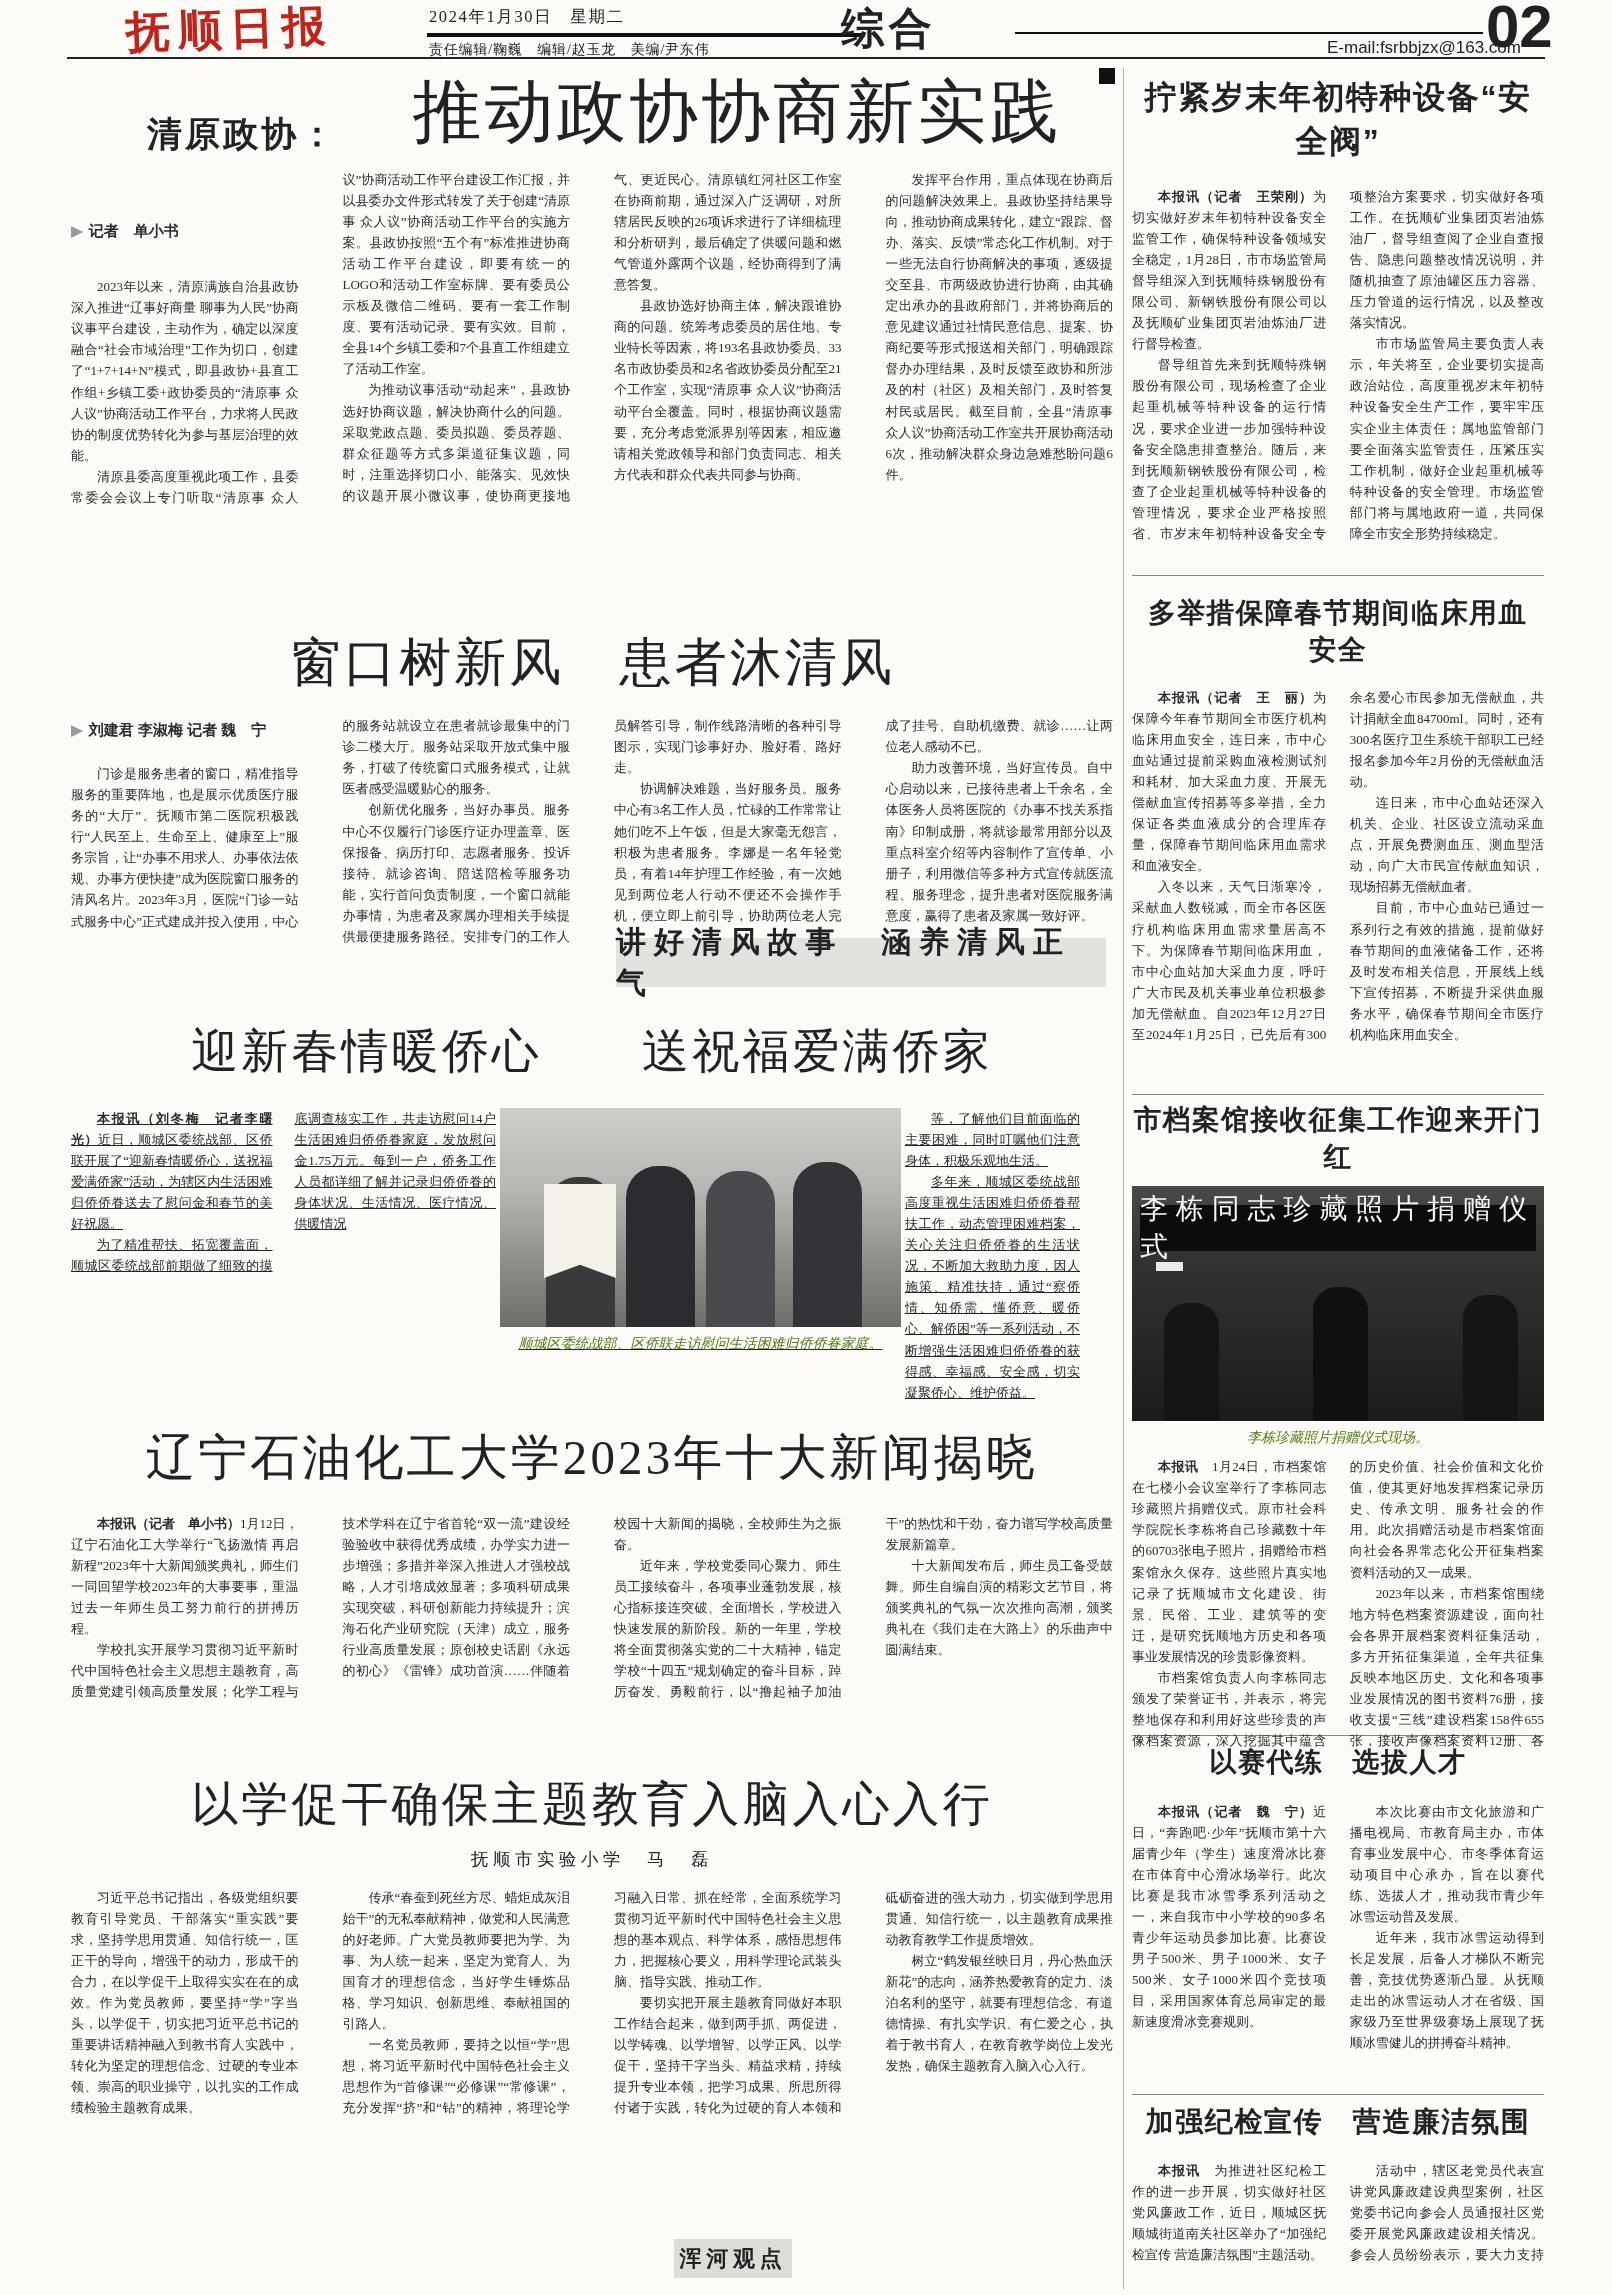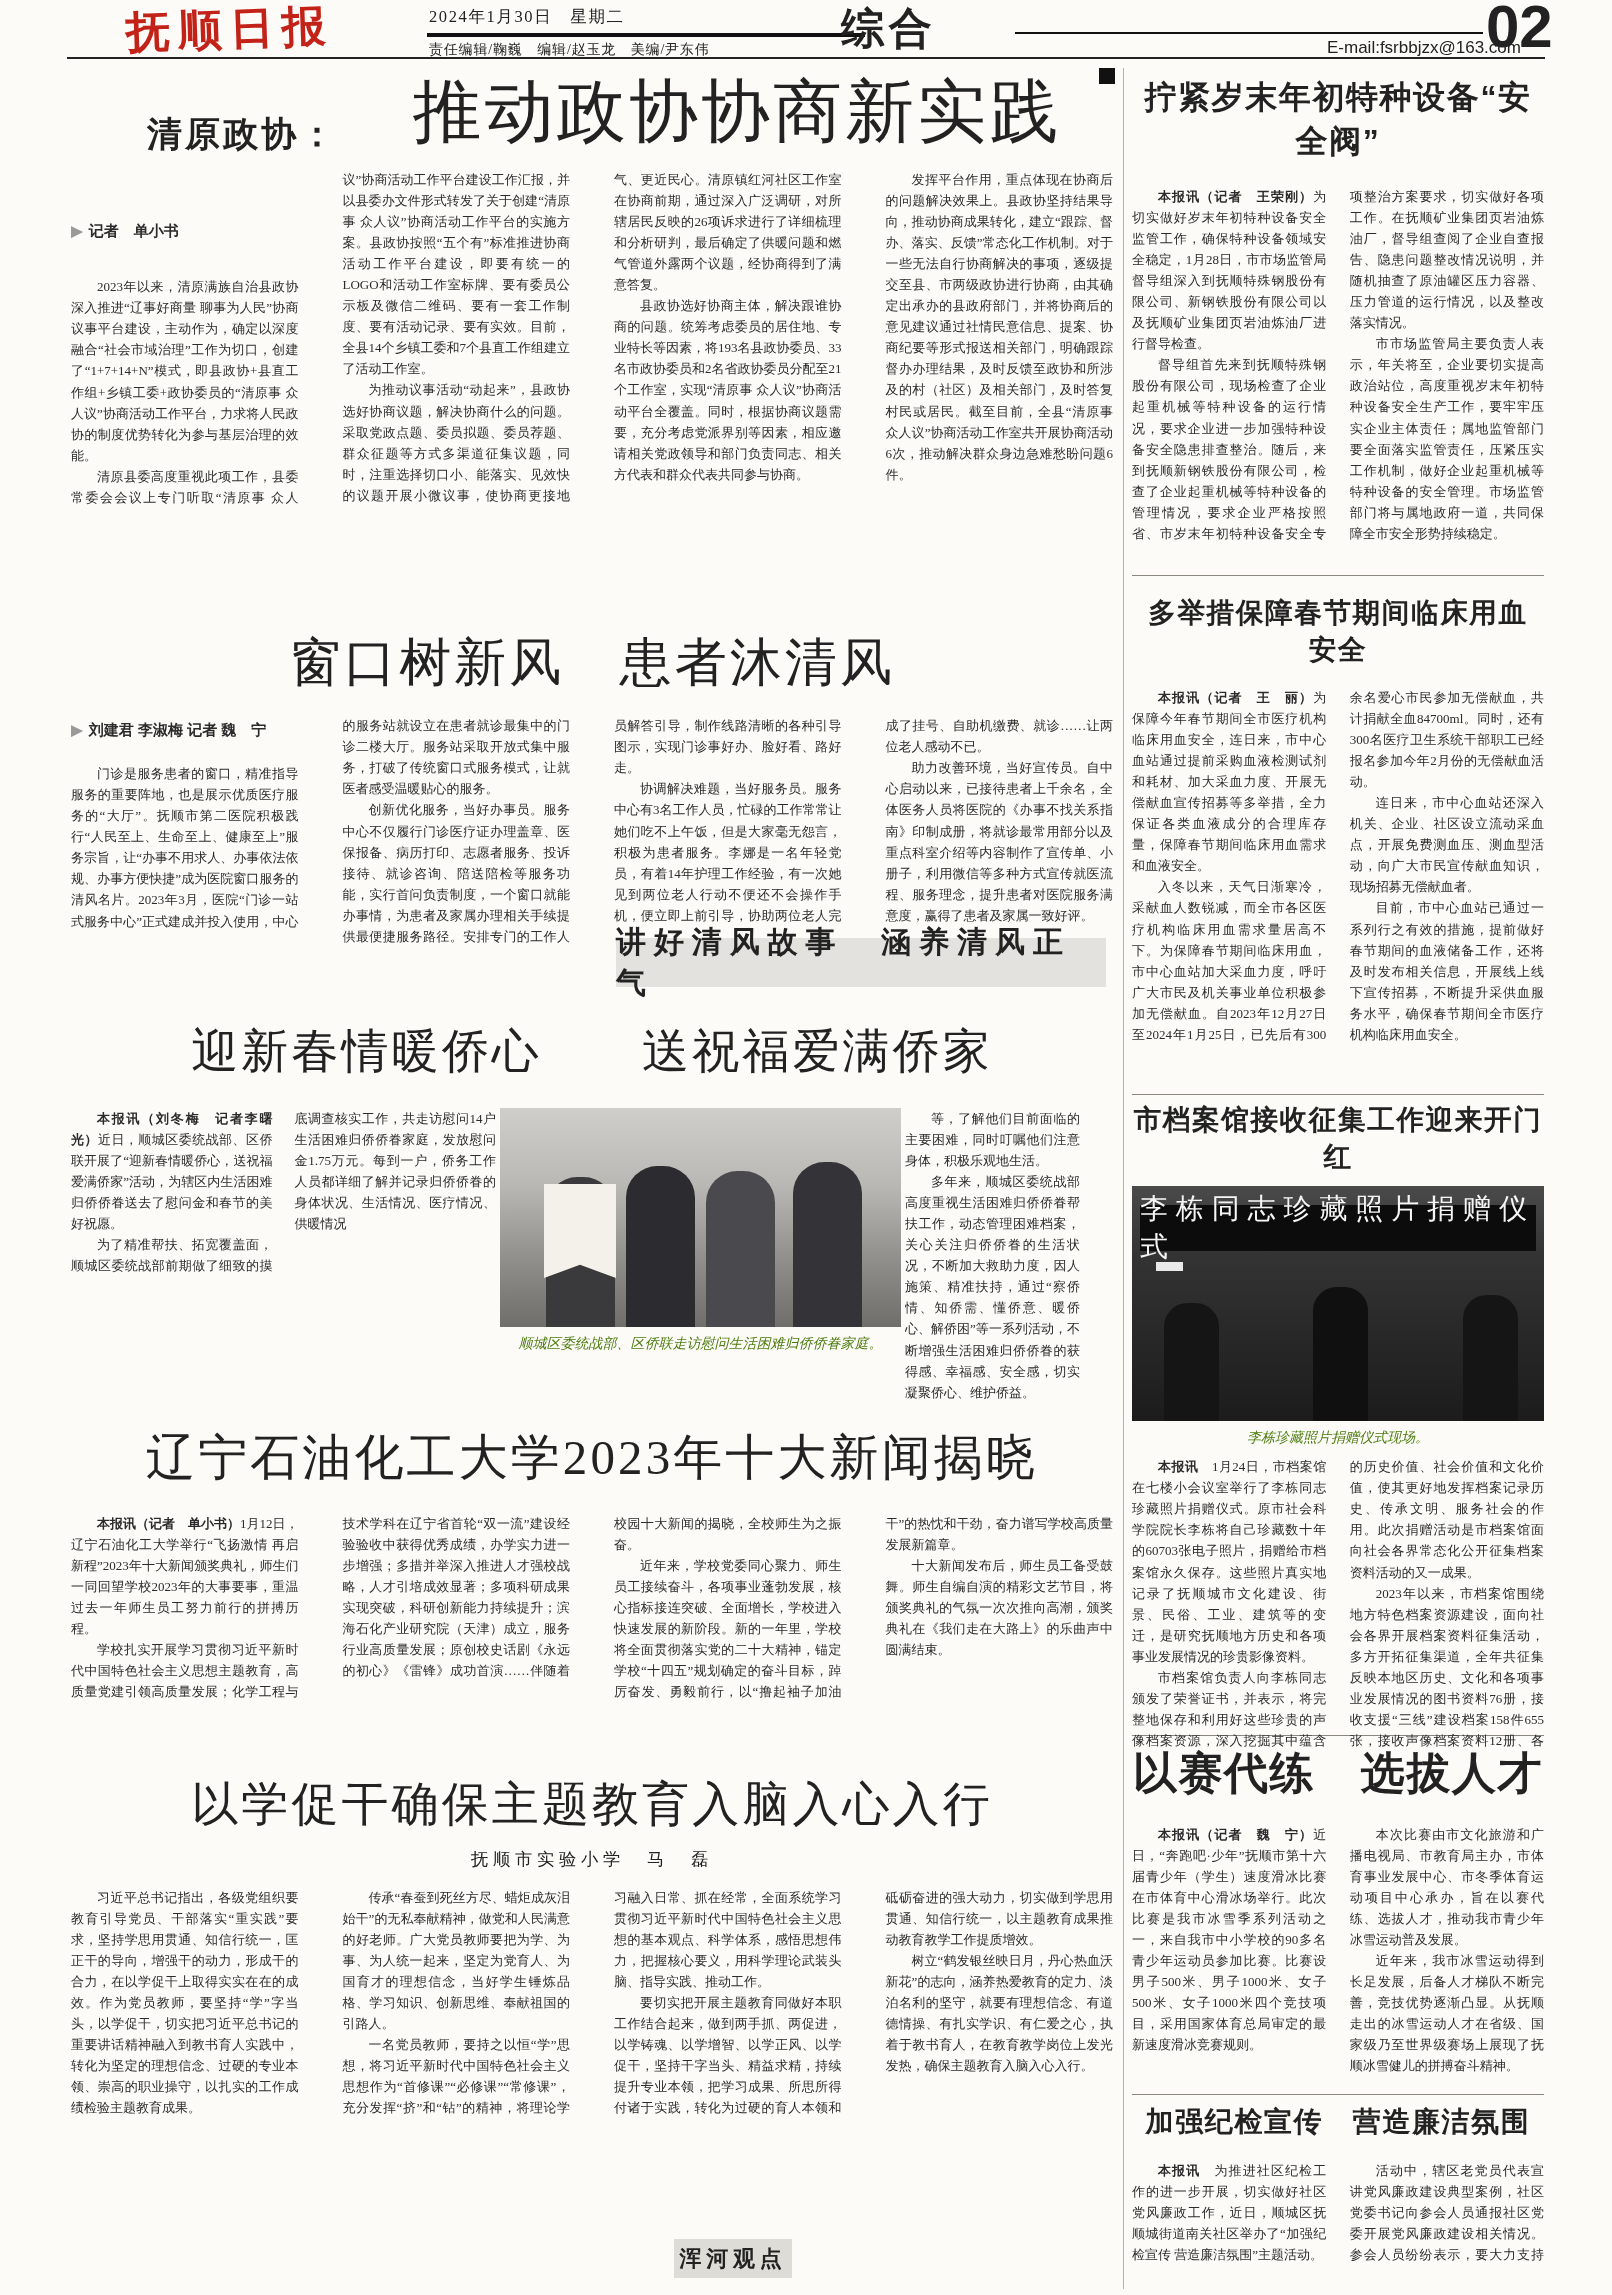--- a/index.html
+++ b/index.html
@@ -108,21 +108,21 @@
     <p class="para">门诊是服务患者的窗口，精准指导服务的重要阵地，也是展示优质医疗服务的“大厅”。抚顺市第二医院积极践行“人民至上、生命至上、健康至上”服务宗旨，让“办事不用求人、办事依法依规、办事方便快捷”成为医院窗口服务的清风名片。2023年3月，医院“门诊一站式服务中心”正式建成并投入使用，中心的服务站就设立在患者就诊最集中的门诊二楼大厅。服务站采取开放式集中服务，打破了传统窗口式服务模式，让就医者感受温暖贴心的服务。</p>
         <p class="para">创新优化服务，当好办事员。服务中心不仅履行门诊医疗证办理盖章、医保报备、病历打印、志愿者服务、投诉接待、就诊咨询、陪送陪检等服务功能，实行首问负责制度，一个窗口就能办事情，为患者及家属办理相关手续提供最便捷服务路径。安排专门的工作人员解答引导，制作线路清晰的各种引导图示，实现门诊事好办、脸好看、路好走。</p>
         <p class="para">协调解决难题，当好服务员。服务中心有3名工作人员，忙碌的工作常常让她们吃不上午饭，但是大家毫无怨言，积极为患者服务。李娜是一名年轻党员，有着14年护理工作经验，有一次她见到两位老人行动不便还不会操作手机，便立即上前引导，协助两位老人完成了挂号、自助机缴费、就诊……让两位老人感动不已。</p>
         <p class="para">助力改善环境，当好宣传员。自中心启动以来，已接待患者上千余名，全体医务人员将医院的《办事不找关系指南》印制成册，将就诊最常用部分以及重点科室介绍等内容制作了宣传单、小册子，利用微信等多种方式宣传就医流程、服务理念，提升患者对医院服务满意度，赢得了患者及家属一致好评。</p>
       </div>
     <div class="abs subhead-box" style="left:545px;top:310px;width:490px;height:49px;">讲好清风故事　涵养清风正气</div>
   </article>
 
   <article class="abs" style="left:71px;top:1020px;width:1042px;height:384px;">
     <h2 class="h-serif" style="font-size:47px;margin:0;">迎新春情暖侨心　　送祝福爱满侨家</h2>
-    <div style="display:flex;gap:4px;margin-top:25px;">
+    <div style="display:flex;gap:4px;margin-top:25px;text-decoration:underline;">
       <div class="cols" style="width:425px;height:291px;column-count:2;column-gap:22px;">
         <p class="para"><b class="lead">本报讯（刘冬梅　记者李曙光）</b><span>近日，顺城区委统战部、区侨联开展了“迎新春情暖侨心，送祝福爱满侨家”活动，为辖区内生活困难归侨侨眷送去了慰问金和春节的美好祝愿。</span></p>
       <p class="para">为了精准帮扶、拓宽覆盖面，顺城区委统战部前期做了细致的摸底调查核实工作，共走访慰问14户生活困难归侨侨眷家庭，发放慰问金1.75万元。每到一户，侨务工作人员都详细了解并记录归侨侨眷的身体状况、生活情况、医疗情况、供暖情况</p>
         </div>
       <figure style="width:401px;margin:0;">
         <div class="photo-qiao">
           <div class="p1"></div>
           <div class="p2"></div>
           <div class="p3"></div>
           <div class="p4"></div>
@@ -192,21 +192,21 @@
       <figcaption class="caption" style="margin-top:7.9px;">李栋珍藏照片捐赠仪式现场。</figcaption>
     </figure>
     <div class="cols cols2" style="height:309px;margin-top:9.4px;">
       <p class="para"><b class="lead">本报讯</b>　<span>1月24日，市档案馆在七楼小会议室举行了李栋同志珍藏照片捐赠仪式。原市社会科学院院长李栋将自己珍藏数十年的60703张电子照片，捐赠给市档案馆永久保存。这些照片真实地记录了抚顺城市文化建设、街景、民俗、工业、建筑等的变迁，是研究抚顺地方历史和各项事业发展情况的珍贵影像资料。</span></p>
     <p class="para">市档案馆负责人向李栋同志颁发了荣誉证书，并表示，将完整地保存和利用好这些珍贵的声像档案资源，深入挖掘其中蕴含的历史价值、社会价值和文化价值，使其更好地发挥档案记录历史、传承文明、服务社会的作用。此次捐赠活动是市档案馆面向社会各界常态化公开征集档案资料活动的又一成果。</p>
         <p class="para">2023年以来，市档案馆围绕地方特色档案资源建设，面向社会各界开展档案资料征集活动，多方开拓征集渠道，全年共征集反映本地区历史、文化和各项事业发展情况的图书资料76册，接收支援“三线”建设档案158件655张，接收声像档案资料12册、各类移交档案94件，还有《辽宁日报》《抚顺日报》《抚顺晚报》等报刊合订本1593本。</p>
       </div>
   </article>
 
   <article class="abs" style="left:1132px;top:1744px;width:412px;height:343px;">
-    <h2 class="h-sans" style="font-size:44px;margin:0;">以赛代练　选拔人才</h2>
+    <h2 class="h-sans" style="font-size:27px;margin:0;">以赛代练　选拔人才</h2>
     <div class="cols cols2" style="height:274px;margin-top:20.5px;">
       <p class="para"><b class="lead">本报讯（记者　魏　宁）</b><span>近日，“奔跑吧·少年”抚顺市第十六届青少年（学生）速度滑冰比赛在市体育中心滑冰场举行。此次比赛是我市冰雪季系列活动之一，来自我市中小学校的90多名青少年运动员参加比赛。比赛设男子500米、男子1000米、女子500米、女子1000米四个竞技项目，采用国家体育总局审定的最新速度滑冰竞赛规则。</span></p>
     <p class="para">本次比赛由市文化旅游和广播电视局、市教育局主办，市体育事业发展中心、市冬季体育运动项目中心承办，旨在以赛代练、选拔人才，推动我市青少年冰雪运动普及发展。</p>
         <p class="para">近年来，我市冰雪运动得到长足发展，后备人才梯队不断完善，竞技优势逐渐凸显。从抚顺走出的冰雪运动人才在省级、国家级乃至世界级赛场上展现了抚顺冰雪健儿的拼搏奋斗精神。</p>
       </div>
   </article>
 
   <article class="abs" style="left:1132px;top:2103px;width:412px;height:192px;overflow:hidden;">
     <h2 class="h-sans" style="font-size:28px;margin:0;">加强纪检宣传　营造廉洁氛围</h2>
     <div class="cols cols2" style="height:134px;margin-top:19px;">

